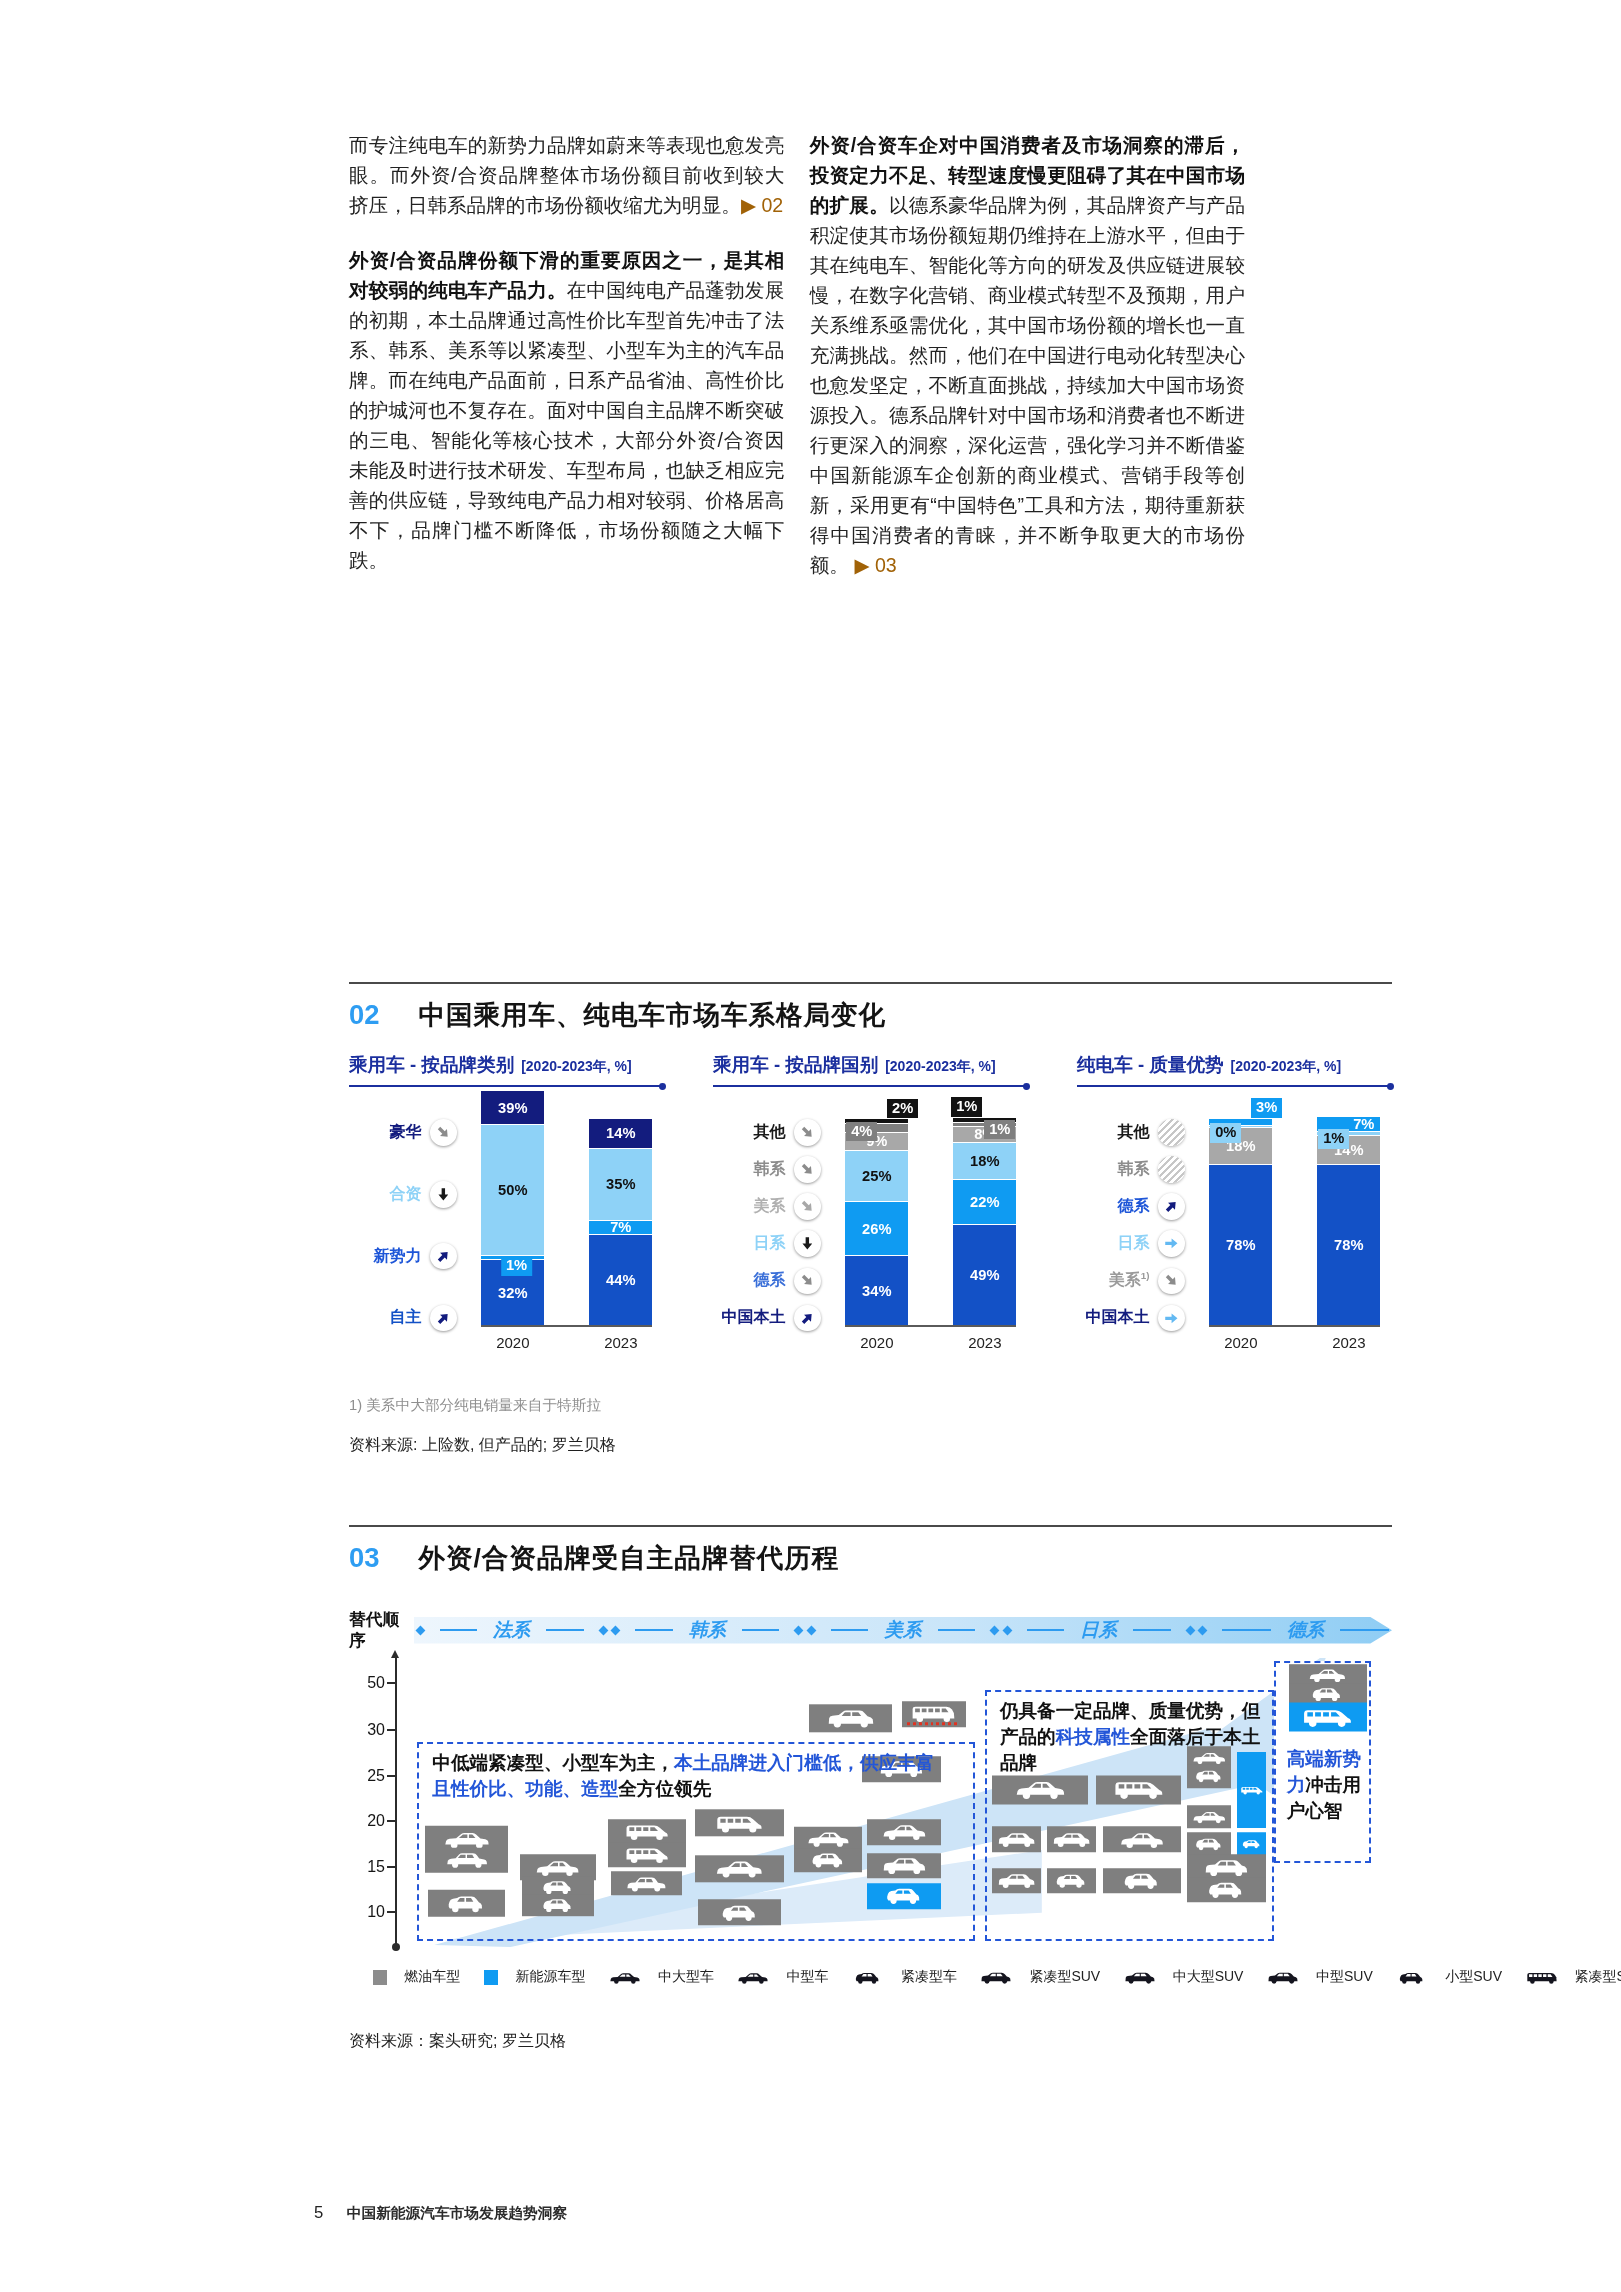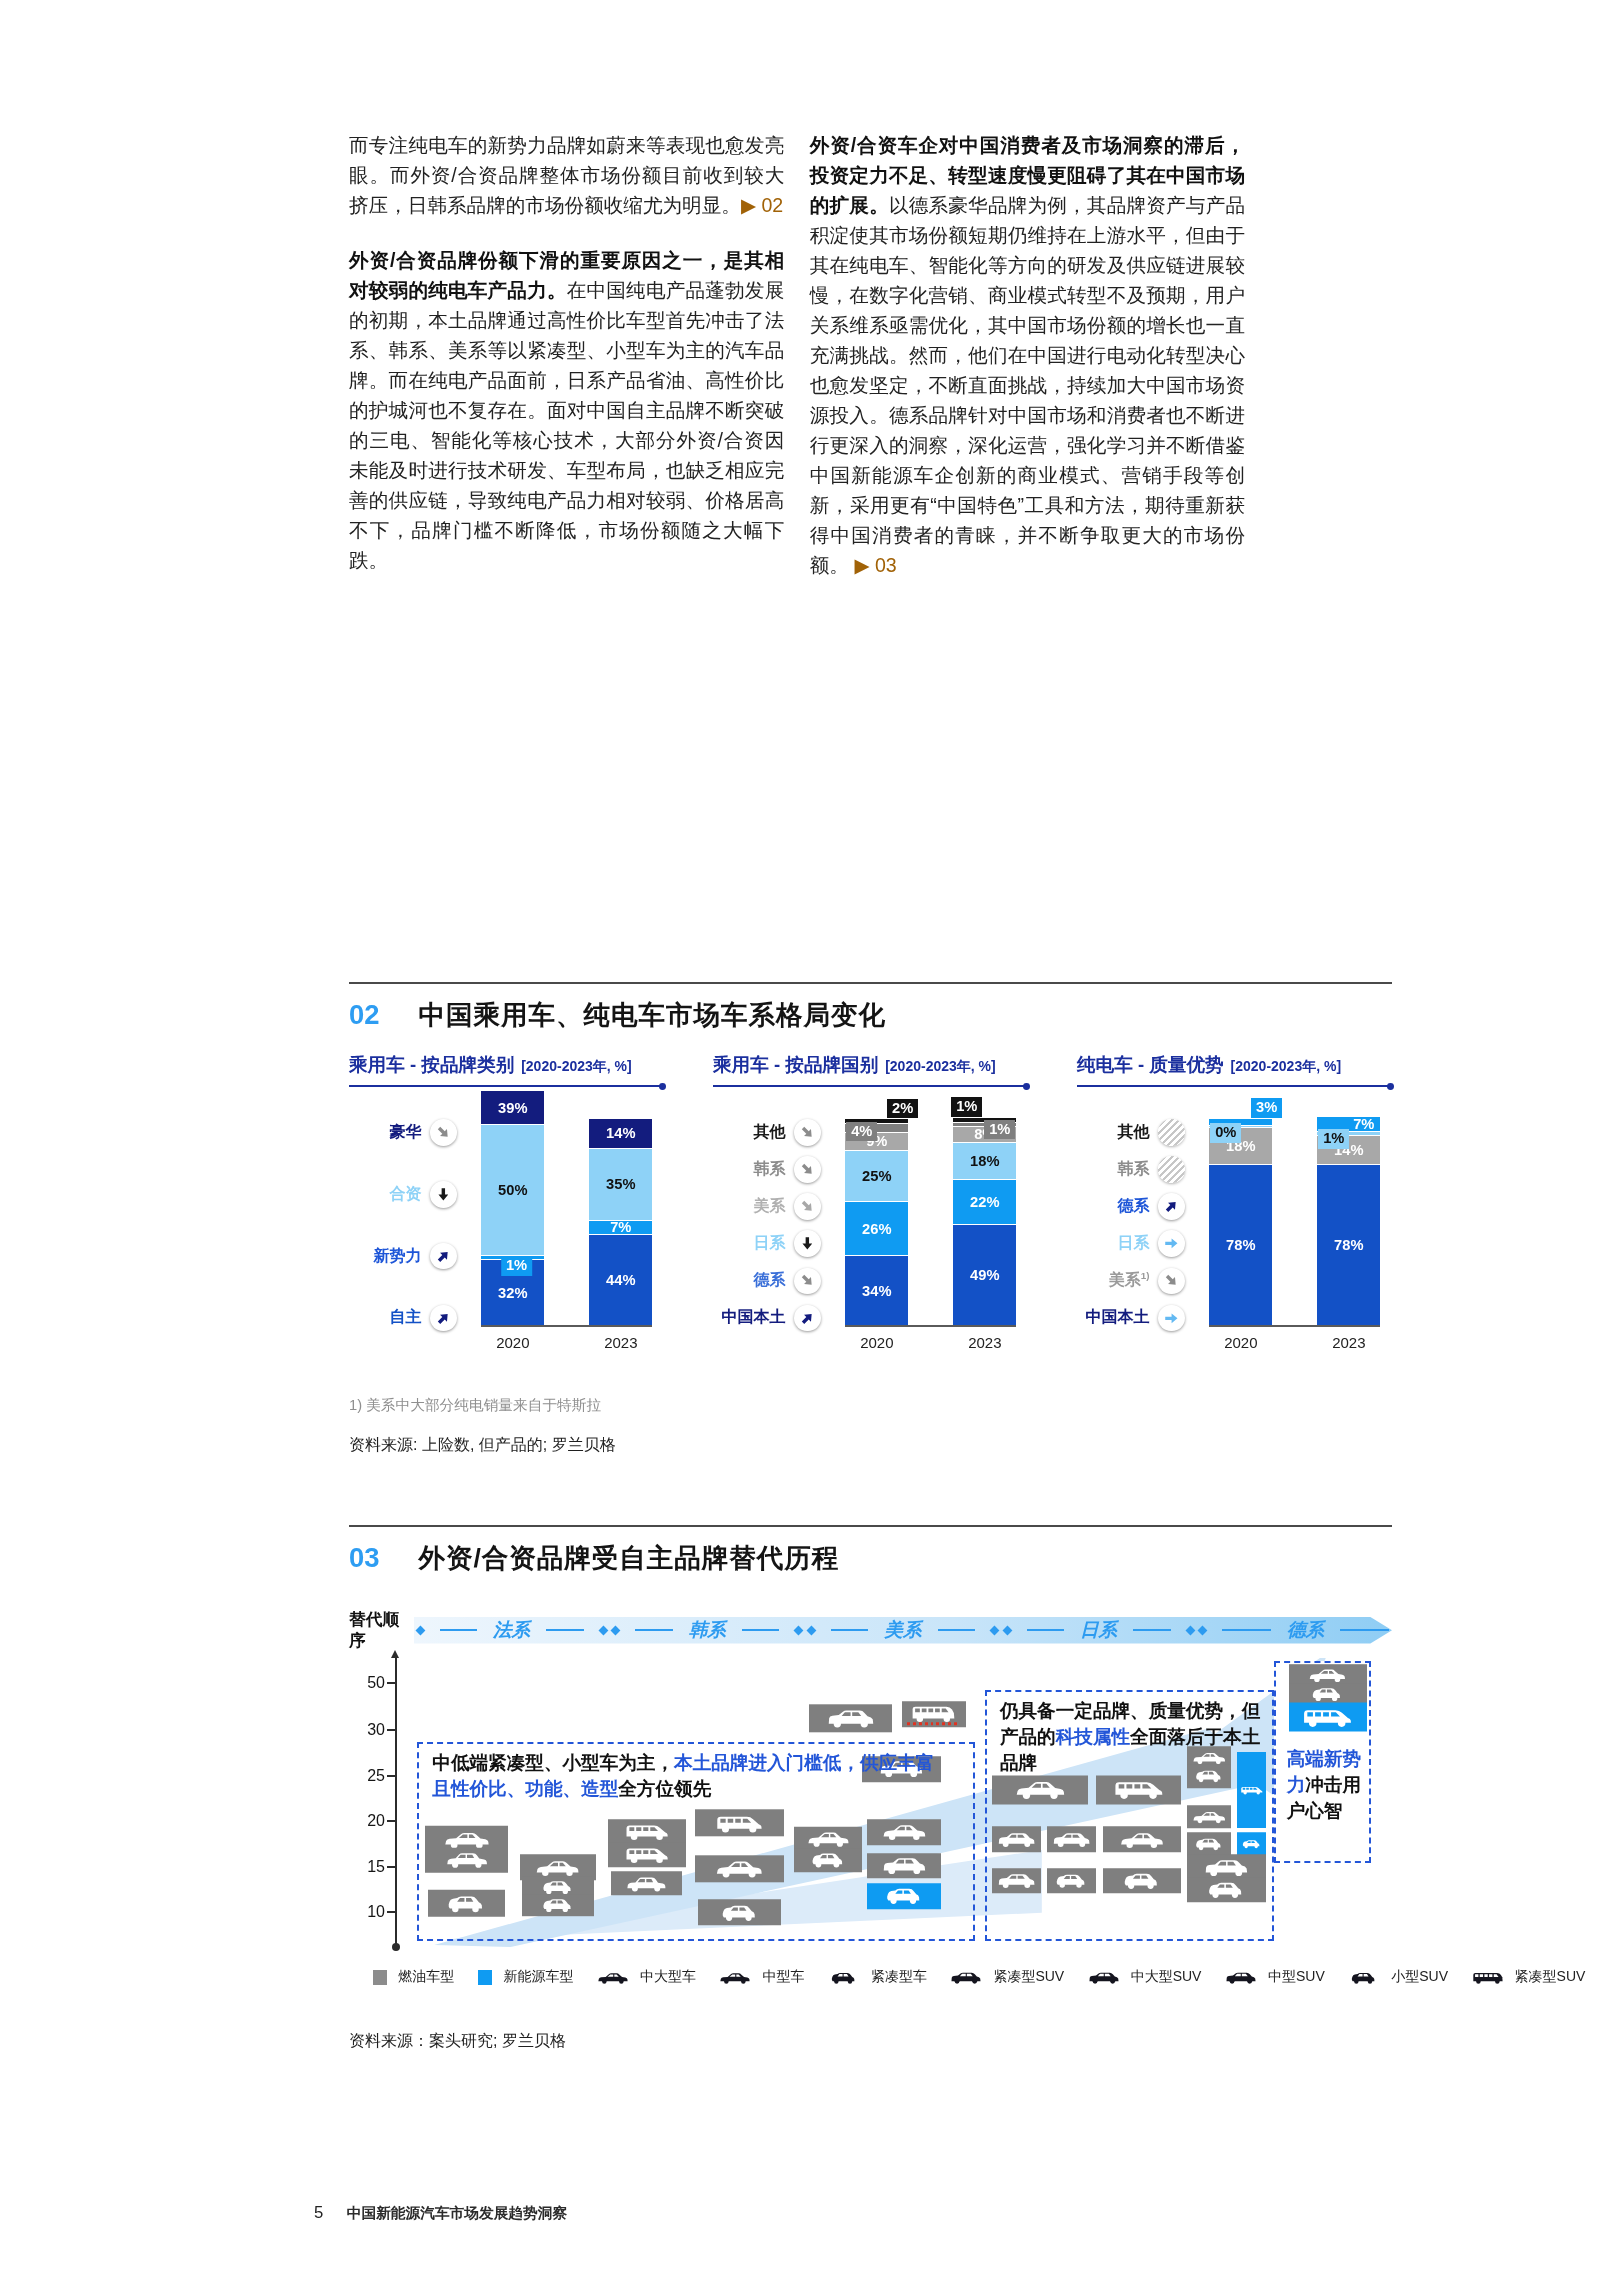--- a/index.html
+++ b/index.html
@@ -78,21 +78,21 @@
   .tickline{position:absolute;left:-7.8px;width:7.8px;height:2px;background:#2b2b2b;transform:translateY(-50%);z-index:2;}
   .dbox{position:absolute;border:2px dashed #2356d8;z-index:3;box-sizing:border-box;}
   .dbox.whitebg{background:#fff;}
   .anno{position:absolute;z-index:5;font-size:18.6px;font-weight:bold;line-height:26px;color:#111;}
   .anno .blue{color:#2356d8;}
   .tile{position:absolute;z-index:4;display:flex;align-items:center;justify-content:center;transform:translateY(-50%);}
   .tile svg{width:80%;height:82%;}
   .squig{position:absolute;left:8%;right:8%;bottom:2px;height:2.9px;
          background:repeating-linear-gradient(90deg,#e03322 0 2.9px,transparent 2.9px 5.9px);}
   .leg3{display:flex;align-items:center;gap:23.5px;margin-top:21.6px;margin-left:23.5px;}
-  .leg3-item{display:flex;align-items:center;gap:11px;font-size:14px;color:#222;white-space:nowrap;}
+  .leg3-item{display:flex;align-items:center;gap:17px;font-size:14px;color:#222;white-space:nowrap;}
   .sw{width:14.7px;height:14.7px;flex:none;}
   .leg3-item svg{width:32px;height:15.7px;flex:none;}
   .src3{margin-top:45px;font-size:16px;color:#1f1f1f;}
 
   
   .footer{position:absolute;left:314px;top:2203px;display:flex;gap:23.5px;align-items:baseline;}
   .footer .pg{font-size:16.7px;color:#222;}
   .footer .ft{font-size:14.7px;font-weight:bold;color:#2b2b2b;}
 </style>
 </head>

